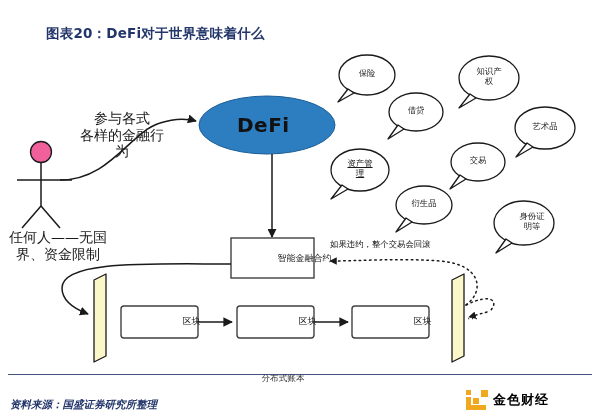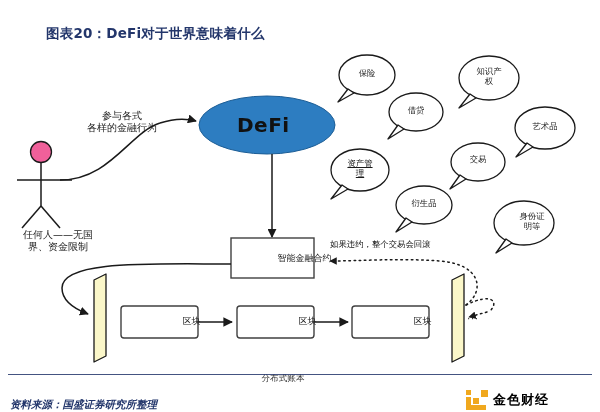--- a/index.html
+++ b/index.html
@@ -28,21 +28,21 @@
     font-size:10.5px;font-weight:bold;color:#23366b;
     font-style:italic;
     white-space:nowrap;
   }
 
   
   svg.layer{position:absolute;left:0;top:0;width:600px;height:412px;}
 
   .lbl{
     position:absolute;
-    font-size:10px;color:#1a1a1a;
+    font-size:14px;color:#1a1a1a;
     text-align:center;line-height:1.18;
     white-space:pre-line;
     pointer-events:none;
   }
   .bubble-lbl{font-size:8.4px;}
   .defi-lbl{
     position:absolute;
     font-size:20px;font-weight:bold;color:#111;
     letter-spacing:.5px;
   }
@@ -167,21 +167,21 @@
 
   <div class="lbl ledger-lbl" style="left:238px;top:349px;width:90px;margin-top:12px;">分布式账本</div>
 
   <div class="lbl bubble-lbl" style="left:339px;top:57px;width:56px;text-align:center;">保险</div>
   <div class="lbl bubble-lbl" style="left:459px;top:55px;width:60px;">知识产
 权</div>
   <div class="lbl bubble-lbl" style="left:389px;top:94px;width:54px;">借贷</div>
   <div class="lbl bubble-lbl" style="left:515px;top:110px;width:60px;">艺术品</div>
   <div class="lbl bubble-lbl" style="left:331px;top:147px;width:58px;text-decoration:underline;">资产管
 理</div>
-  <div class="lbl bubble-lbl" style="left:451px;top:144px;width:54px;font-family:Liberation Mono, monospace;">交易</div>
+  <div class="lbl bubble-lbl" style="left:451px;top:144px;width:54px;">交易</div>
   <div class="lbl bubble-lbl" style="left:396px;top:187px;width:56px;">衍生品</div>
   <div class="lbl bubble-lbl" style="left:494px;top:200px;width:76px;">身份证
 明等</div>
 
   <div class="rule"></div>
   <div class="source">资料来源：国盛证券研究所整理</div>
 
   <div class="wm">
     <span class="wm-mark">
       <span class="wm-sq a"></span>

